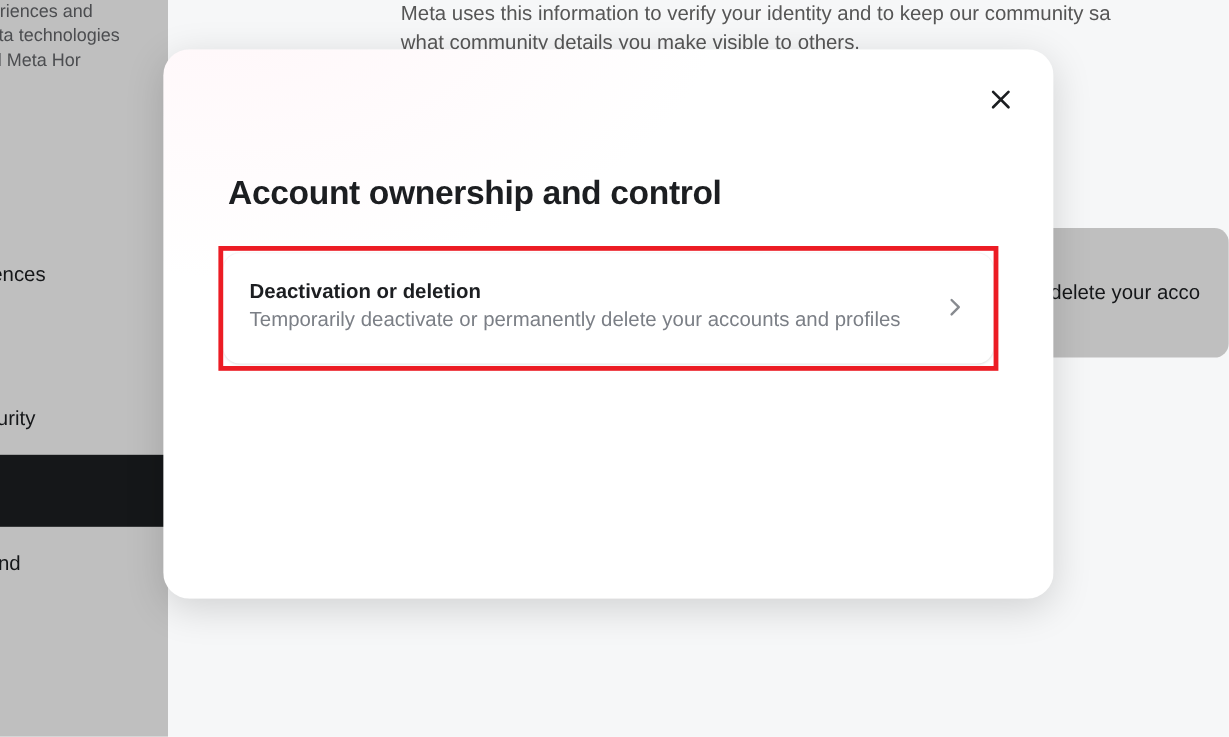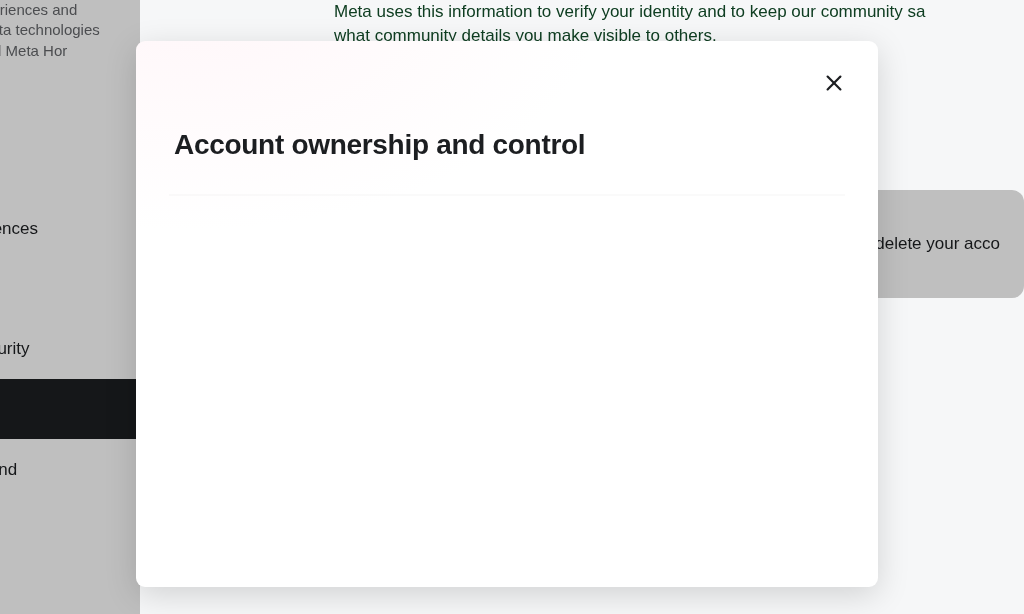--- a/index.html
+++ b/index.html
@@ -63,21 +63,21 @@
     .bg-main {
       position: absolute;
       left: 290px;
       top: 0;
       right: 0;
       height: 614px;
       padding-top: 0;
     }
     
     .bg-main-text {
-      color: #14532d;
+      color: #737373;
       font-size: 17px;
       line-height: 1.4;
       margin: 0 44px 20px 44px;
     }
     
     .bg-main-card {
       background: #fff;
       border-radius: 12px;
       margin: 142px 0 0 0;
       padding: 24px;
@@ -105,25 +105,25 @@
       display: flex;
       align-items: center;
       justify-content: center;
     }
     
     .modal {
       position: absolute;
       top: 41px;
       left: 136px;
       width: 742px;
-      height: 546px;
-      background: #fff;
-      border-radius: 9px;
+      height: 458px;
+      background: #fff;
+      border-radius: 22px;
       box-shadow: 0 8px 32px rgba(0,0,0,0.15);
-      padding: 0;
+      padding: 16px;
       background-image: radial-gradient(ellipse 700px 400px at 50px -50px, rgba(255, 220, 230, 0.25), transparent 60%);
     }
     
     .modal-close {
       position: absolute;
       top: 28px;
       right: 30px;
       width: 28px;
       height: 28px;
       cursor: pointer;
@@ -254,16 +254,28 @@
         <line x1="5" y1="5" x2="19" y2="19"></line>
         <line x1="19" y1="5" x2="5" y2="19"></line>
       </svg>
     </div>
 
     <h1 class="modal-title">Account ownership and control</h1>
 
     <div class="modal-list">
 
 
+      <div class="modal-row second">
+        <div class="modal-row-content">
+          <div class="modal-row-title">Deactivation or deletion</div>
+          <div class="modal-row-desc">Temporarily deactivate or permanently delete your accounts and profiles</div>
+        </div>
+        <div class="modal-row-chevron">
+          <svg viewBox="0 0 10 16" fill="none" stroke="currentColor" stroke-width="2" stroke-linecap="round" stroke-linejoin="round">
+            <polyline points="2,2 8,8 2,14"></polyline>
+          </svg>
+        </div>
+        <div class="highlight-box"></div>
+      </div>
 
     </div>
   </div>
 </div>
 
 </body></html>

